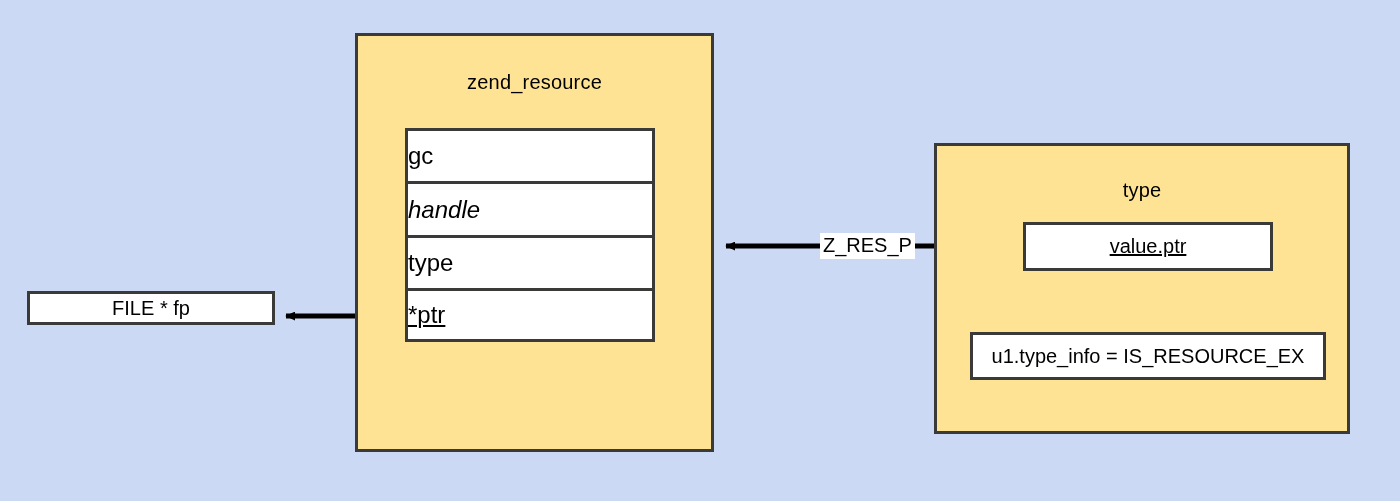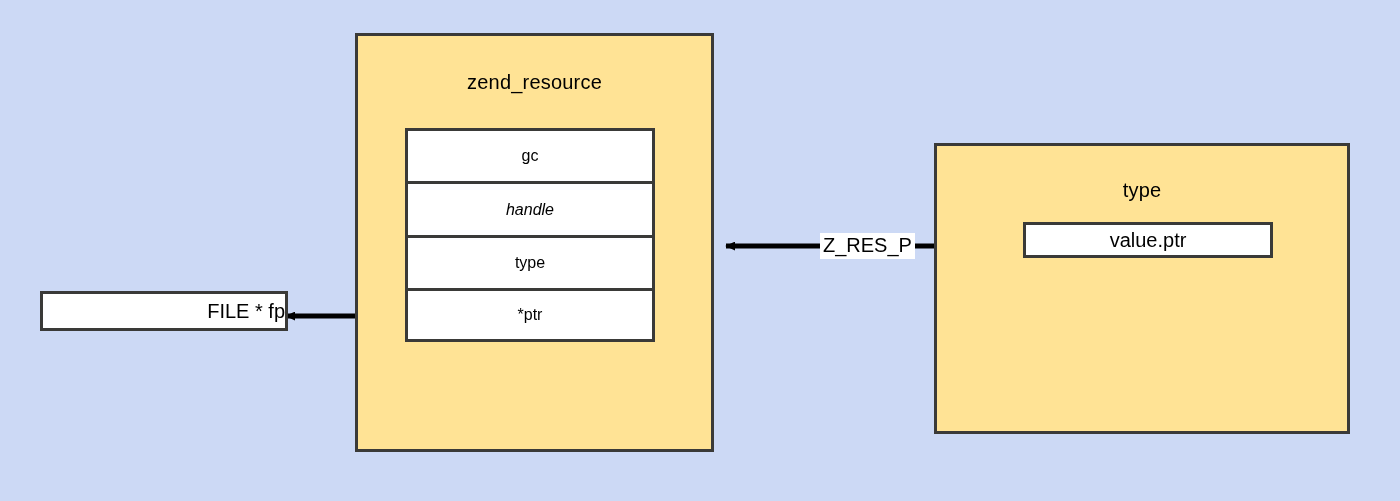--- a/index.html
+++ b/index.html
@@ -41,27 +41,28 @@
     border: 3px solid #3a3a38;
     box-sizing: border-box;
     background: #fff;
   }
   .field-row {
     position: relative;
     background: #ffffff;
     box-sizing: border-box;
     display: flex;
     align-items: center;
-    justify-content: center;
-    font-size: 16px;
+    justify-content: flex-start;
+    font-size: 24px;
     color: #000;
     border-bottom: 3px solid #3a3a38;
   }
   .field-row:last-child {
     border-bottom: none;
+    text-decoration: underline;
   }
   .plain-box {
     position: absolute;
     background: #ffffff;
     border: 3px solid #3a3a38;
     box-sizing: border-box;
     display: flex;
     align-items: center;
     justify-content: center;
     font-size: 20px;
@@ -119,24 +120,27 @@
     </div>
     <div class="field-row" style="height:48px;">
       <span>*ptr</span>
     </div>
   </div>
 
   <div class="struct-box" style="left:934px; top:143px; width:416px; height:291px;">
     <div class="struct-title" style="top:33px;">type</div>
   </div>
 
-  <div class="plain-box" style="left:1023px; top:222px; width:250px; height:36px;">
+  <div class="plain-box" style="left:1023px; top:222px; width:250px; height:49px;text-decoration:underline;">
     <span>value.ptr</span>
   </div>
 
+  <div class="plain-box" style="left:970px; top:332px; width:356px; height:48px;">
+    <span>u1.type_info = IS_RESOURCE_EX</span>
+  </div>
 
-  <div class="plain-box" style="left:40px; top:291px; width:248px; height:40px;justify-content:flex-end;">
+  <div class="plain-box" style="left:27px; top:291px; width:248px; height:34px;">
     <span>FILE * fp</span>
   </div>
 
   <div class="edge-label" style="left:820px; top:233px;">Z_RES_P</div>
 
 </div>
 
 </body></html>

